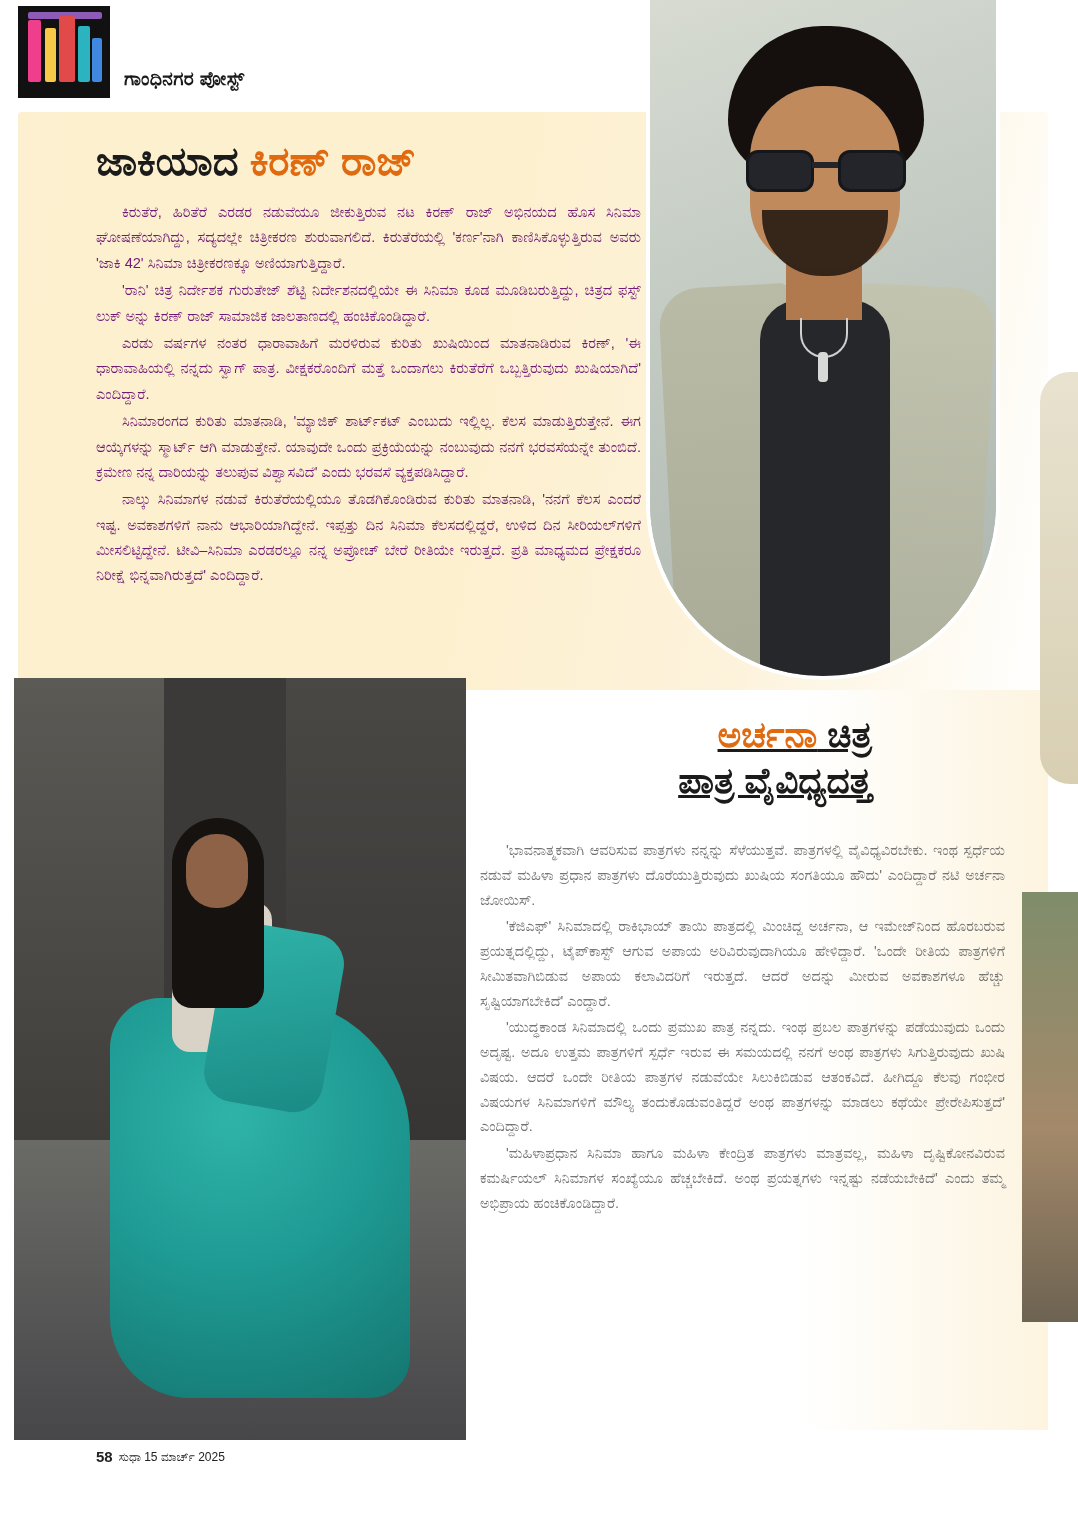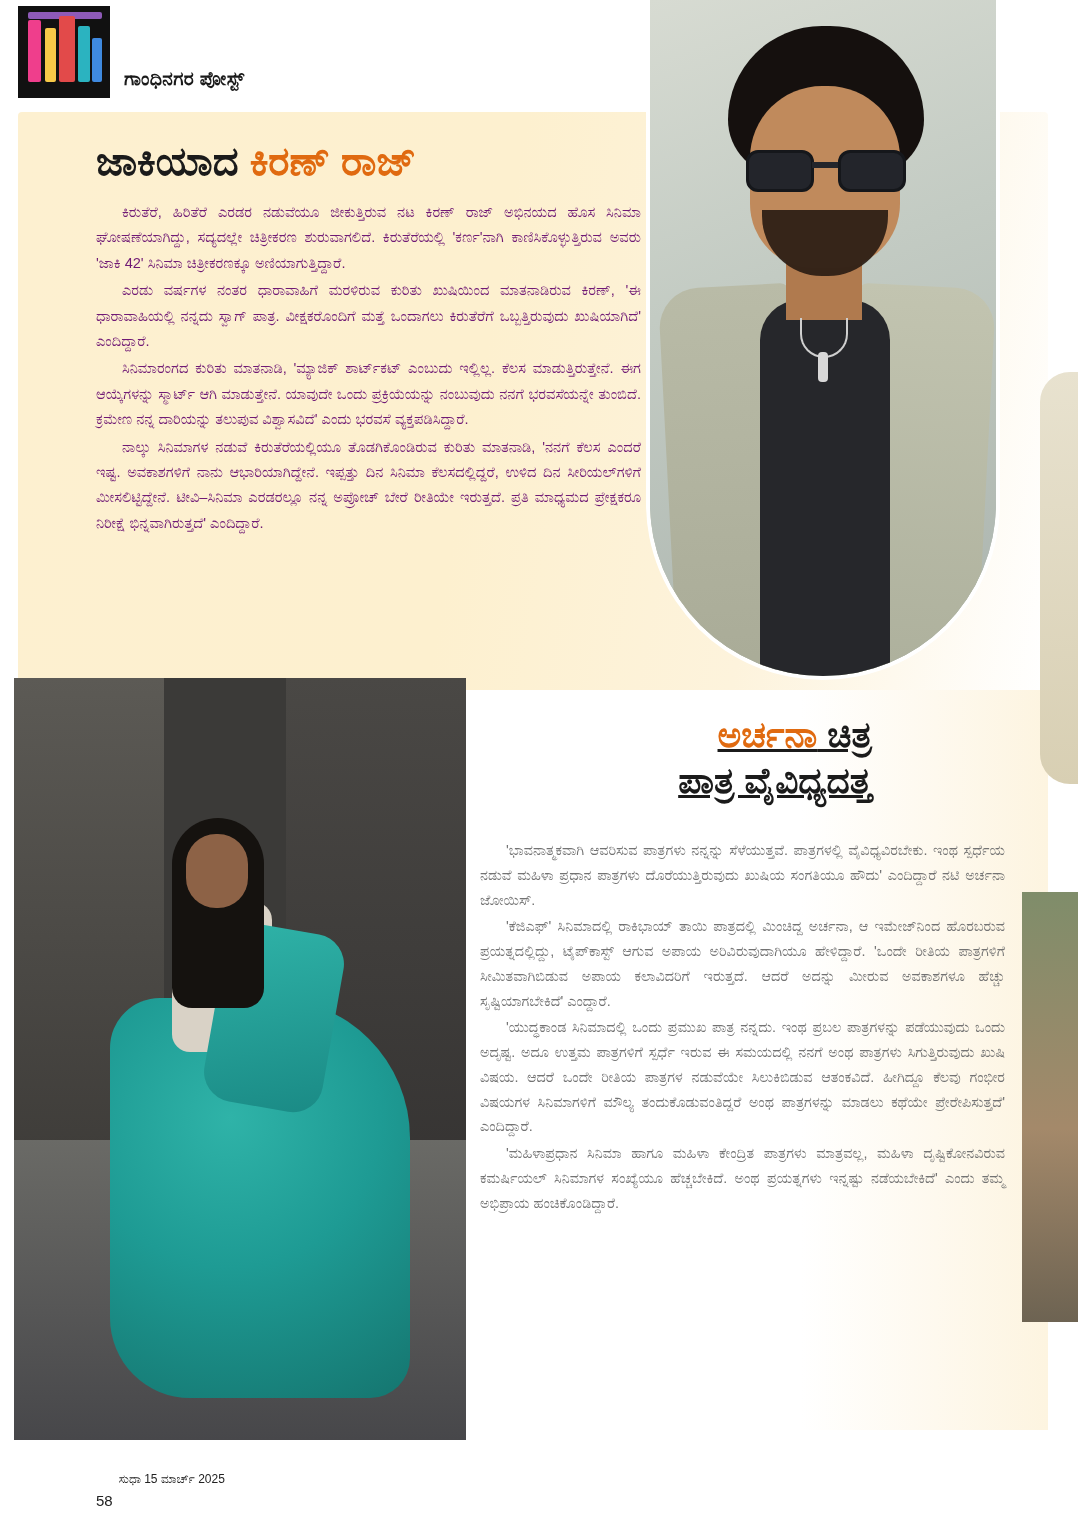--- a/index.html
+++ b/index.html
@@ -240,21 +240,21 @@
     transform: rotate(10deg);
   }
 
   
   .folio {
     position: absolute;
     left: 96px; top: 1448px;
     font-size: 12px; color: #222;
     display:flex; align-items:center; gap:6px;
   }
-  .folio .num { font-size: 15px; font-weight: normal; margin-top: 44px; }
+  .folio .num { font-size: 15px; font-weight: bold; }
 </style>
 </head>
 <body>
 
 <div class="page-bg"></div>
 <div class="cream-panel"></div>
 <div class="top-white"></div>
 <div class="cream-panel-2"></div>
 <div class="yellow-strip"></div>
 
@@ -269,20 +269,21 @@
   </div>
   <div class="masthead-title">ಗಾಂಧಿನಗರ ಪೋಸ್ಟ್</div>
 </div>
 
 <div class="headline-1">
   <span>ಜಾಕಿಯಾದ </span><span class="accent">ಕಿರಣ್ ರಾಜ್</span>
 </div>
 
 <div class="body-1">
   <p>ಕಿರುತೆರೆ, ಹಿರಿತೆರೆ ಎರಡರ ನಡುವೆಯೂ ಜೀಕುತ್ತಿರುವ ನಟ ಕಿರಣ್ ರಾಜ್ ಅಭಿನಯದ ಹೊಸ ಸಿನಿಮಾ ಘೋಷಣೆಯಾಗಿದ್ದು, ಸದ್ಯದಲ್ಲೇ ಚಿತ್ರೀಕರಣ ಶುರುವಾಗಲಿದೆ. ಕಿರುತೆರೆಯಲ್ಲಿ 'ಕರ್ಣ'ನಾಗಿ ಕಾಣಿಸಿಕೊಳ್ಳುತ್ತಿರುವ ಅವರು 'ಜಾಕಿ 42' ಸಿನಿಮಾ ಚಿತ್ರೀಕರಣಕ್ಕೂ ಅಣಿಯಾಗುತ್ತಿದ್ದಾರೆ.</p>
+  <p>'ರಾನಿ' ಚಿತ್ರ ನಿರ್ದೇಶಕ ಗುರುತೇಜ್ ಶೆಟ್ಟಿ ನಿರ್ದೇಶನದಲ್ಲಿಯೇ ಈ ಸಿನಿಮಾ ಕೂಡ ಮೂಡಿಬರುತ್ತಿದ್ದು, ಚಿತ್ರದ ಫಸ್ಟ್ ಲುಕ್ ಅನ್ನು ಕಿರಣ್ ರಾಜ್ ಸಾಮಾಜಿಕ ಜಾಲತಾಣದಲ್ಲಿ ಹಂಚಿಕೊಂಡಿದ್ದಾರೆ.</p>
   <p>ಎರಡು ವರ್ಷಗಳ ನಂತರ ಧಾರಾವಾಹಿಗೆ ಮರಳಿರುವ ಕುರಿತು ಖುಷಿಯಿಂದ ಮಾತನಾಡಿರುವ ಕಿರಣ್, 'ಈ ಧಾರಾವಾಹಿಯಲ್ಲಿ ನನ್ನದು ಸ್ವಾಗ್ ಪಾತ್ರ. ವೀಕ್ಷಕರೊಂದಿಗೆ ಮತ್ತೆ ಒಂದಾಗಲು ಕಿರುತೆರೆಗೆ ಒಬ್ಬತ್ತಿರುವುದು ಖುಷಿಯಾಗಿದೆ' ಎಂದಿದ್ದಾರೆ.</p>
   <p>ಸಿನಿಮಾರಂಗದ ಕುರಿತು ಮಾತನಾಡಿ, 'ಮ್ಯಾಜಿಕ್ ಶಾರ್ಟ್‌ಕಟ್ ಎಂಬುದು ಇಲ್ಲಿಲ್ಲ. ಕೆಲಸ ಮಾಡುತ್ತಿರುತ್ತೇನೆ. ಈಗ ಆಯ್ಕೆಗಳನ್ನು ಸ್ಮಾರ್ಟ್ ಆಗಿ ಮಾಡುತ್ತೇನೆ. ಯಾವುದೇ ಒಂದು ಪ್ರಕ್ರಿಯೆಯನ್ನು ನಂಬುವುದು ನನಗೆ ಭರವಸೆಯನ್ನೇ ತುಂಬಿದೆ. ಕ್ರಮೇಣ ನನ್ನ ದಾರಿಯನ್ನು ತಲುಪುವ ವಿಶ್ವಾಸವಿದೆ' ಎಂದು ಭರವಸೆ ವ್ಯಕ್ತಪಡಿಸಿದ್ದಾರೆ.</p>
   <p>ನಾಲ್ಕು ಸಿನಿಮಾಗಳ ನಡುವೆ ಕಿರುತೆರೆಯಲ್ಲಿಯೂ ತೊಡಗಿಕೊಂಡಿರುವ ಕುರಿತು ಮಾತನಾಡಿ, 'ನನಗೆ ಕೆಲಸ ಎಂದರೆ ಇಷ್ಟ. ಅವಕಾಶಗಳಿಗೆ ನಾನು ಆಭಾರಿಯಾಗಿದ್ದೇನೆ. ಇಪ್ಪತ್ತು ದಿನ ಸಿನಿಮಾ ಕೆಲಸದಲ್ಲಿದ್ದರೆ, ಉಳಿದ ದಿನ ಸೀರಿಯಲ್‌ಗಳಿಗೆ ಮೀಸಲಿಟ್ಟಿದ್ದೇನೆ. ಟೀವಿ–ಸಿನಿಮಾ ಎರಡರಲ್ಲೂ ನನ್ನ ಅಪ್ರೋಚ್ ಬೇರೆ ರೀತಿಯೇ ಇರುತ್ತದೆ. ಪ್ರತಿ ಮಾಧ್ಯಮದ ಪ್ರೇಕ್ಷಕರೂ ನಿರೀಕ್ಷೆ ಭಿನ್ನವಾಗಿರುತ್ತದೆ' ಎಂದಿದ್ದಾರೆ.</p>
 </div>
 
 <div class="hero-photo">
   <div class="sky"></div>
   <div class="jacket-l"></div>
   <div class="jacket-r"></div>
   <div class="tshirt"></div>

